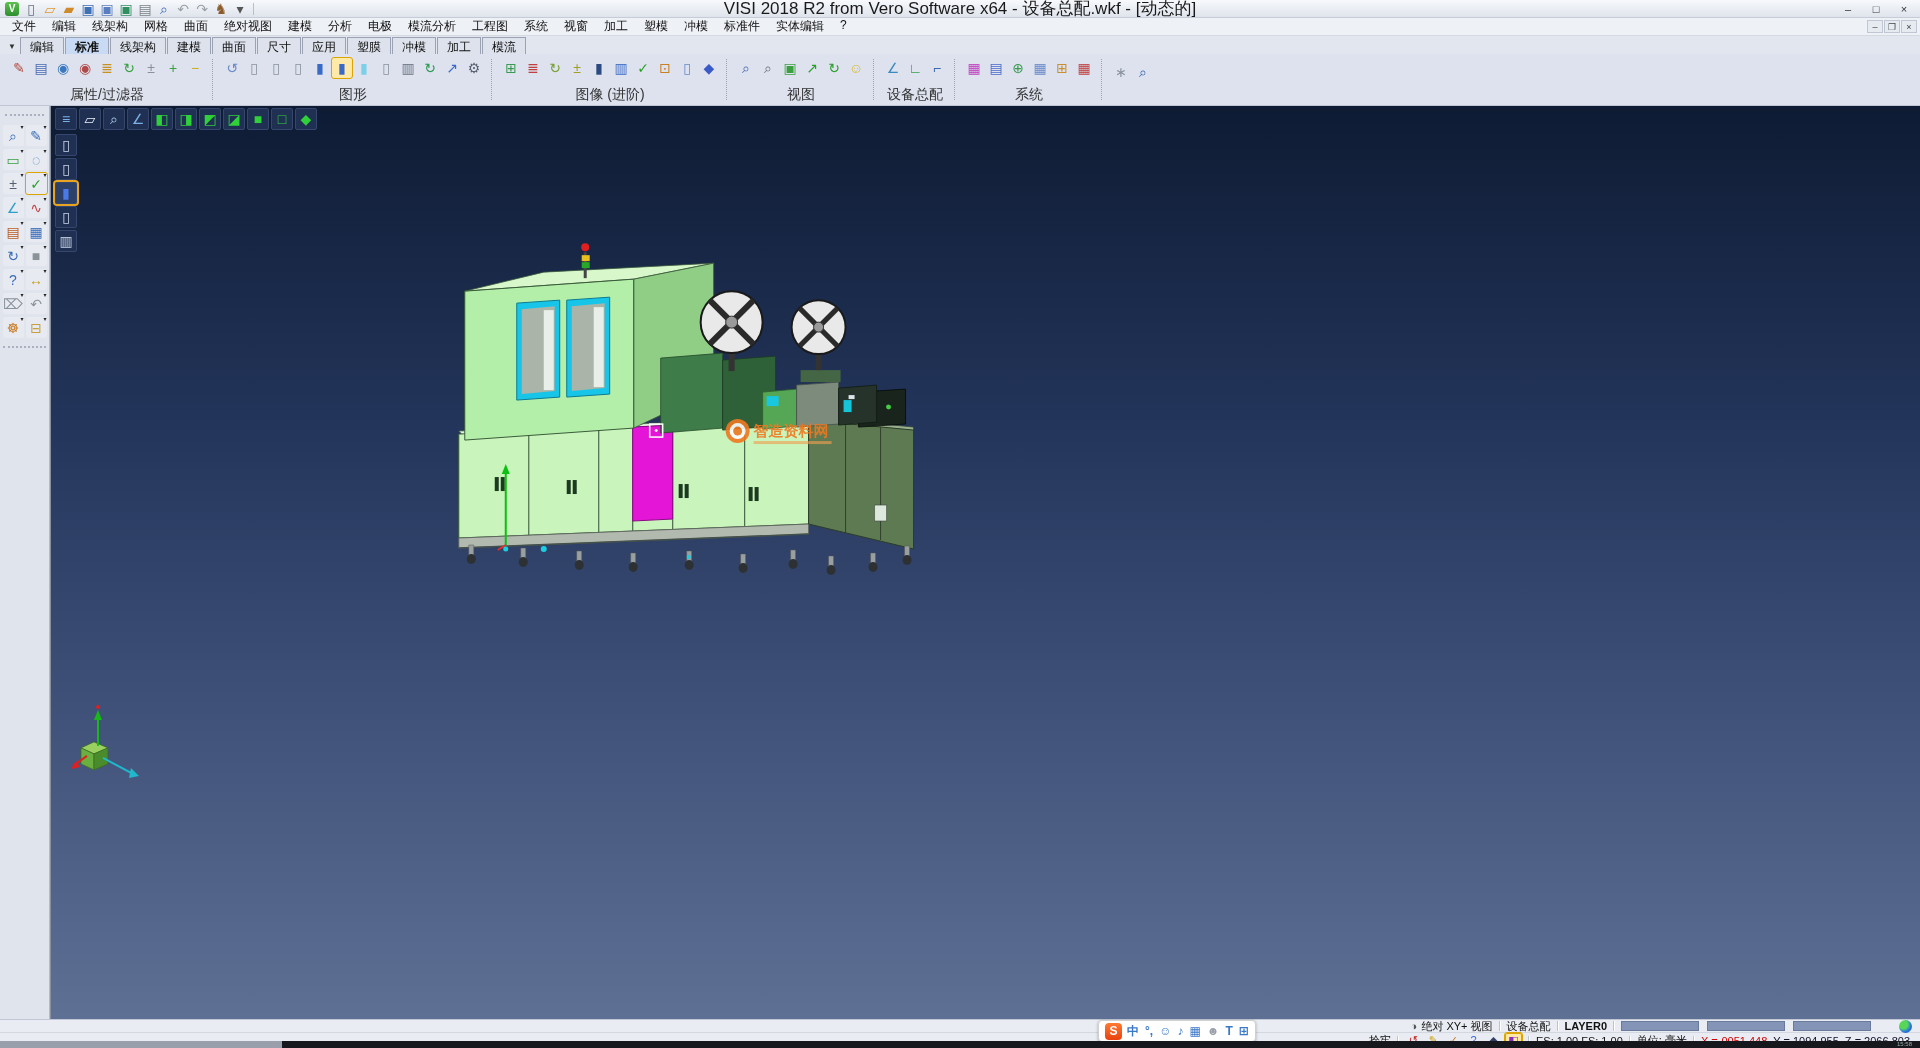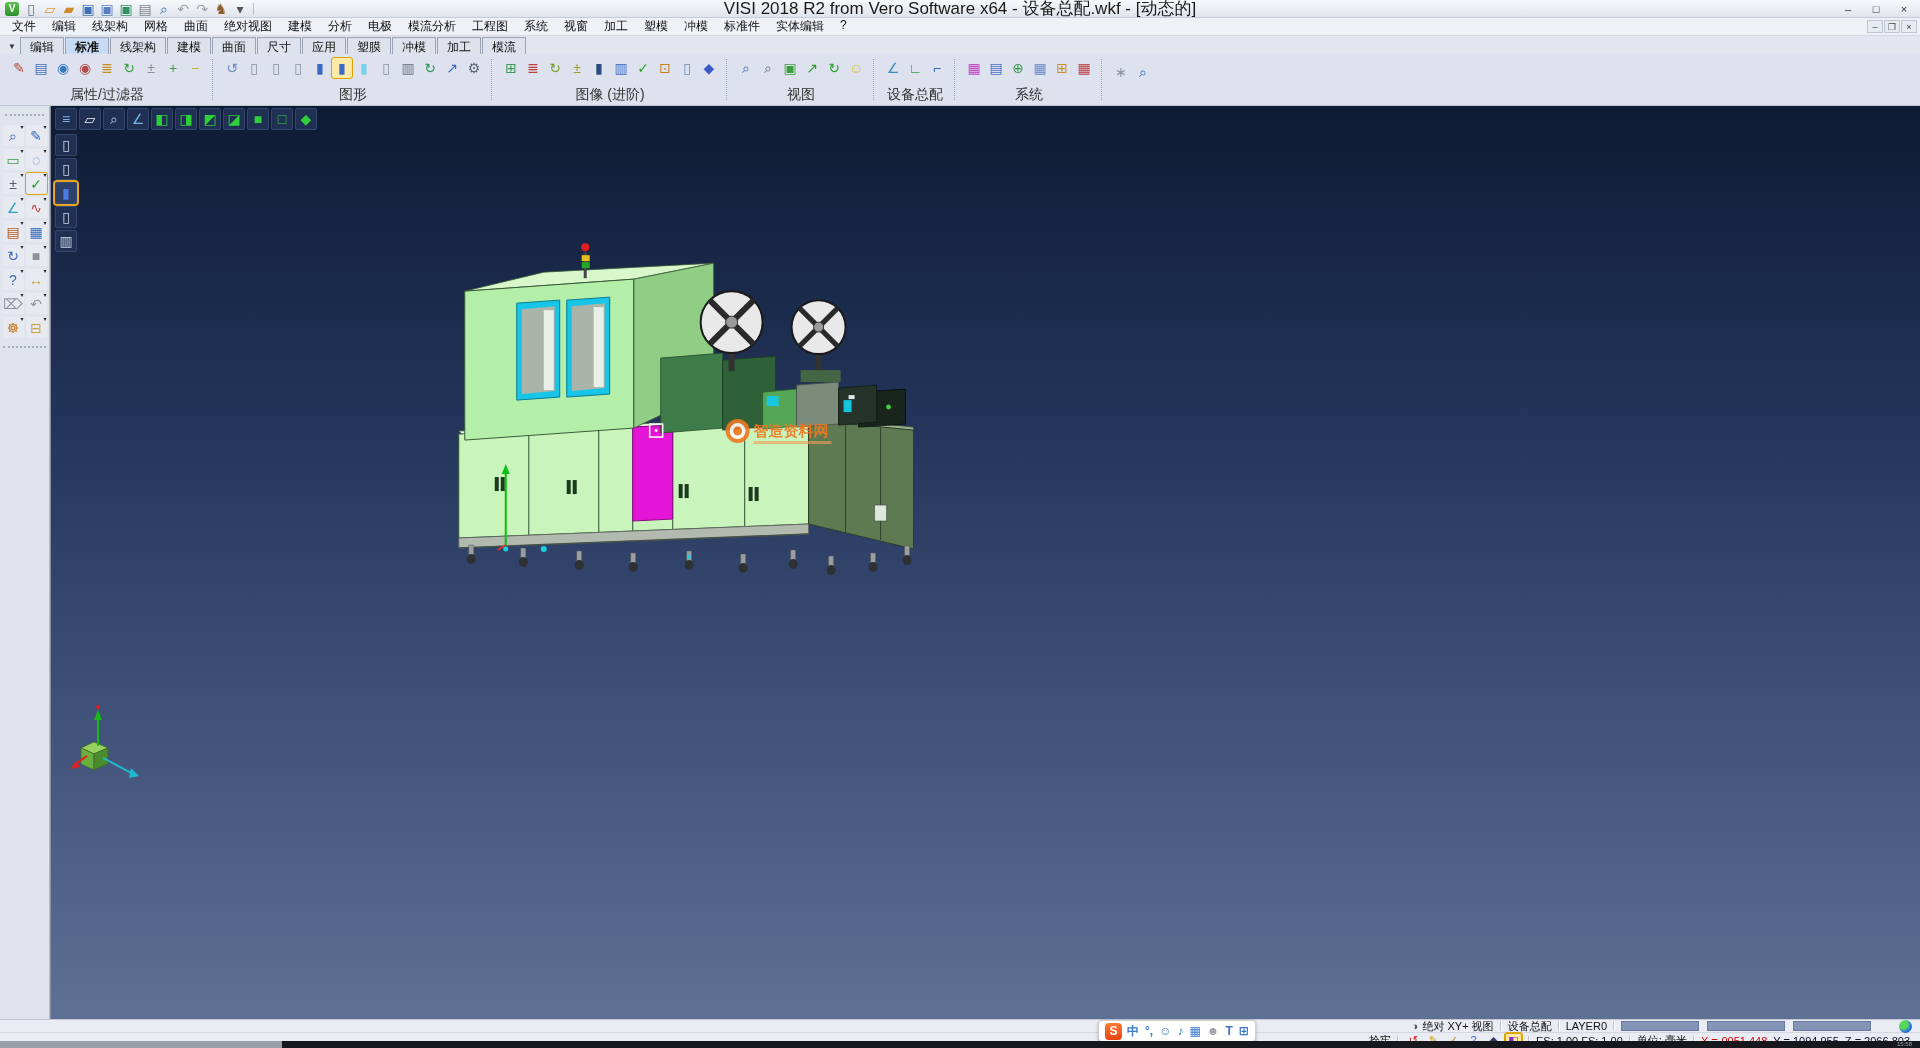--- a/index.html
+++ b/index.html
@@ -71,21 +71,21 @@
 
 
 .footer { position:absolute; left:0; bottom:0; right:0; height:29px; background:#e9ecf2;
   border-top:1px solid #c0c6d4; z-index:20; }
 .frow { display:flex; align-items:center; font-size:11px; color:#111; padding:0 4px; }
 .frow-a { height:13px; border-bottom:1px solid #d2d7e0; }
 .frow-b { height:15px; }
 .fspacer { flex:1; }
 .vsep { width:0; height:10px; border-left:1px solid #bcc2d0; border-right:1px solid #fff; margin:0 6px; }
 .fitem { white-space:nowrap; }
-.layer { font-weight:normal; }
+.layer { font-weight:bold; }
 .pbar { width:78px; height:10px; background:#8494b6; border:1px solid #6a7a9c; margin-right:8px; }
 .globe { width:13px; height:13px; border-radius:50%;
   background:radial-gradient(circle at 35% 35%, #57d657 0 35%, #2a7ae0 60%, #14409a); margin:0 4px 0 20px; }
 .sicons { display:flex; gap:3px; }
 .sicons .tbi { width:17px; height:15px; border:1px solid transparent; }
 .sicons .tbi .g { font-size:11px; }
 .sicons .tbi.sel { background:#ffe9a8; border-color:#dca400; }
 .coord-x { color:#d40000; margin-right:6px; }
 .coord-y, .coord-z { color:#101028; margin-right:6px; }
 

